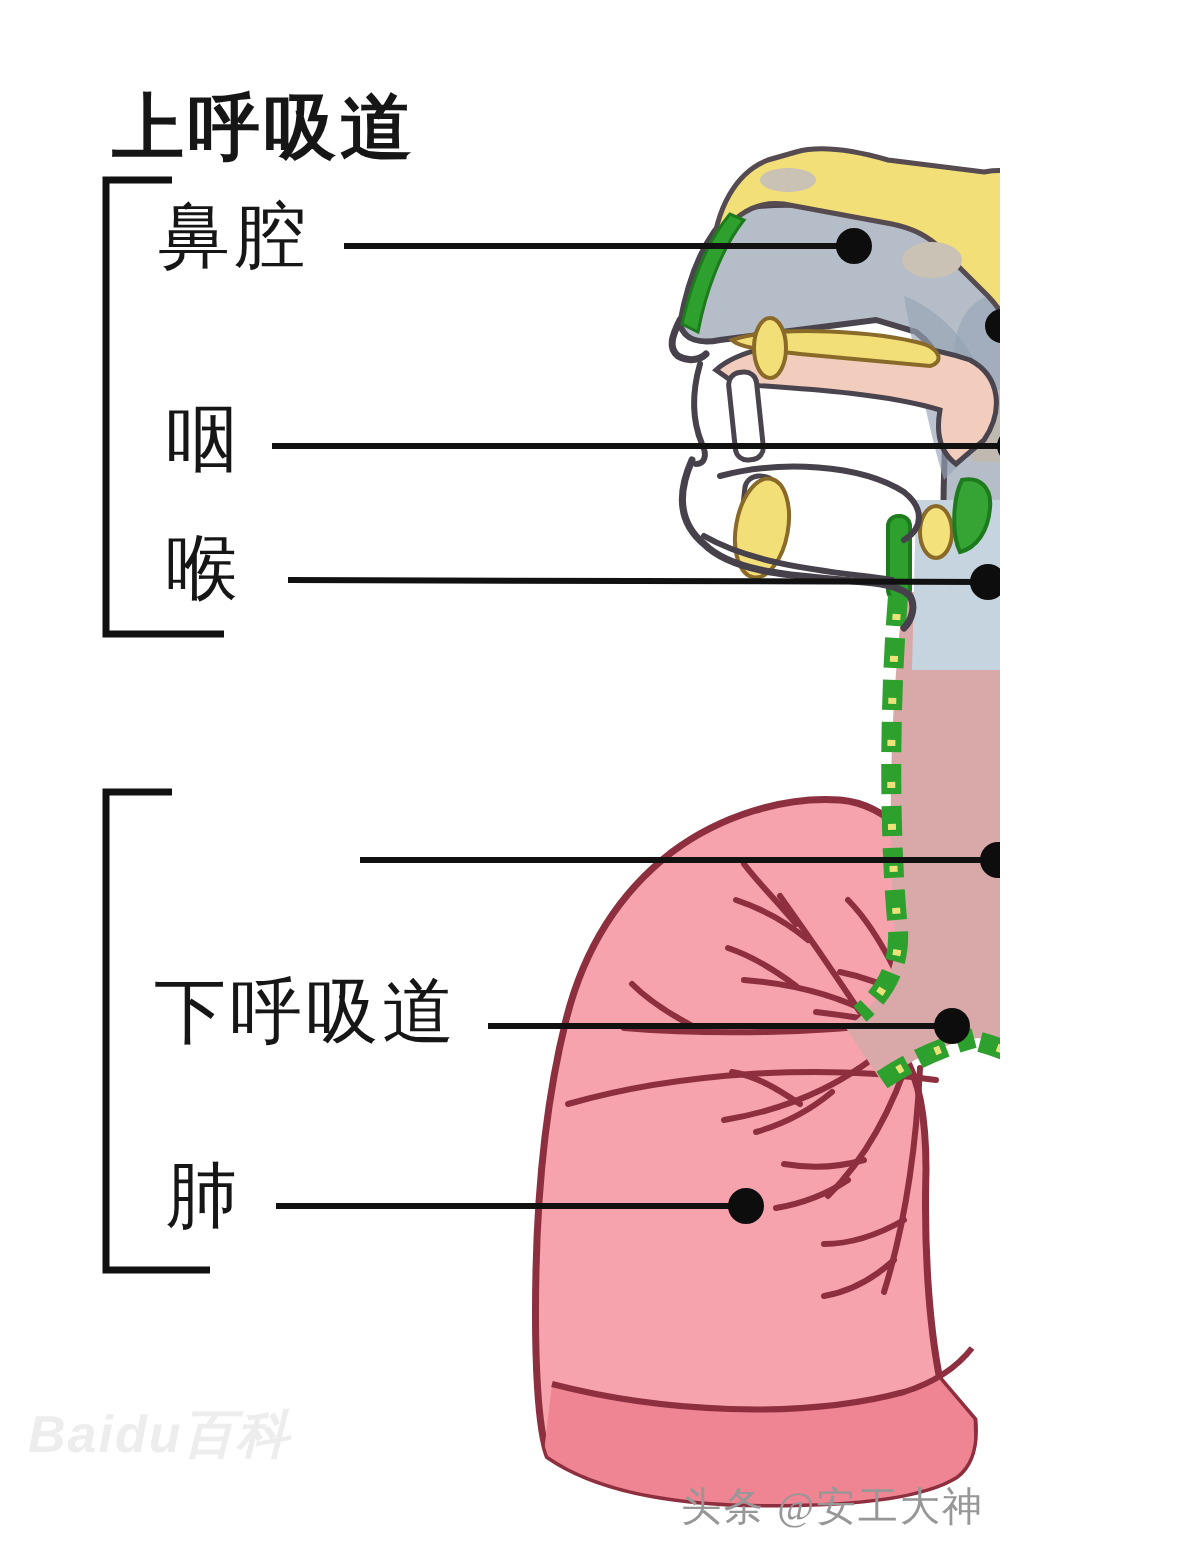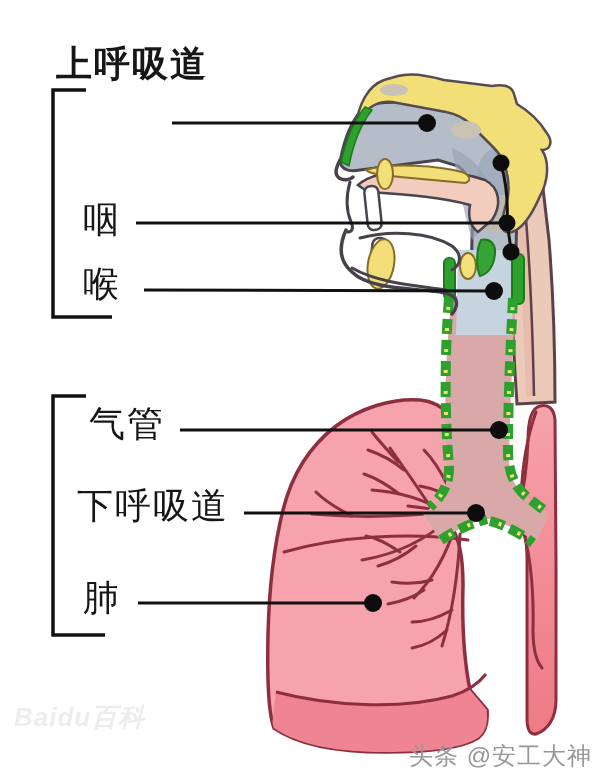--- a/index.html
+++ b/index.html
@@ -1,28 +1,28 @@
 <!DOCTYPE html>
 <html><head>
 <meta charset="utf-8">
 <style>
   html,body{margin:0;padding:0;background:#fff;}
   .stage{
-    position:relative;width:600px;height:773px;background:#ffffff;overflow:hidden;
+    position:relative;width:500px;height:773px;background:#ffffff;overflow:hidden;
     font-family:"Liberation Sans","DejaVu Sans",sans-serif;
   }
   svg.art{position:absolute;left:0;top:0;}
   .lbl{
     position:absolute;color:#161616;font-size:36px;font-weight:500;
     letter-spacing:2px;white-space:nowrap;line-height:1.1;
   }
   .heading{font-weight:600;}
   .wm-br{
-    position:absolute;right:8px;top:740px;color:#979797;font-size:24px;
-    font-weight:500;letter-spacing:1px;
+    position:absolute;right:8px;top:740px;color:#979797;font-size:20px;
+    font-weight:500;letter-spacing:1px;font-family:Liberation Serif, serif;
   }
   .wm-bl{
     position:absolute;left:14px;top:700px;color:rgba(190,190,190,0.28);
     font-size:26px;font-weight:700;font-style:italic;letter-spacing:1px;
   }
 </style>
 </head>
 <body>
 
 <div class="stage">
@@ -195,27 +195,27 @@
       <circle cx="511" cy="252" r="8.5"></circle>
       <circle cx="494" cy="291" r="9"></circle>
       <circle cx="499" cy="430" r="9"></circle>
       <circle cx="476" cy="513" r="9"></circle>
       <circle cx="373" cy="603" r="9"></circle>
     </g>
   </svg>
 
   <div class="lbl heading" style="left:56px;top:44px">上呼吸道</div>
 
+  <div class="lbl" style="left:79px;top:98px">鼻腔</div>
 
   <div class="lbl" style="left:83px;top:200px">咽</div>
 
   <div class="lbl" style="left:83px;top:264px">喉</div>
 
 
-  <div class="lbl" style="left:89px;top:404px">气管</div>
 
   <div class="lbl" style="left:77px;top:486px">下呼吸道</div>
 
   <div class="lbl" style="left:83px;top:578px">肺</div>
 
   <div class="wm-bl">Baidu百科</div>
   <div class="wm-br">头条 @安工大神</div>
 
 </div>
 

